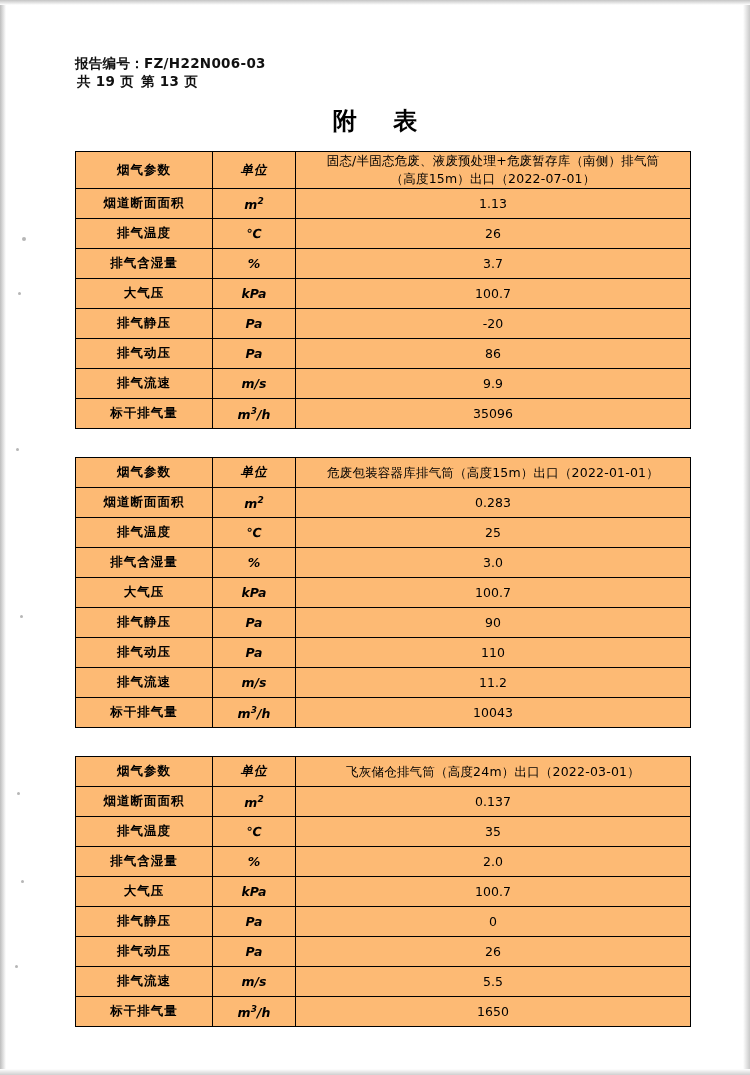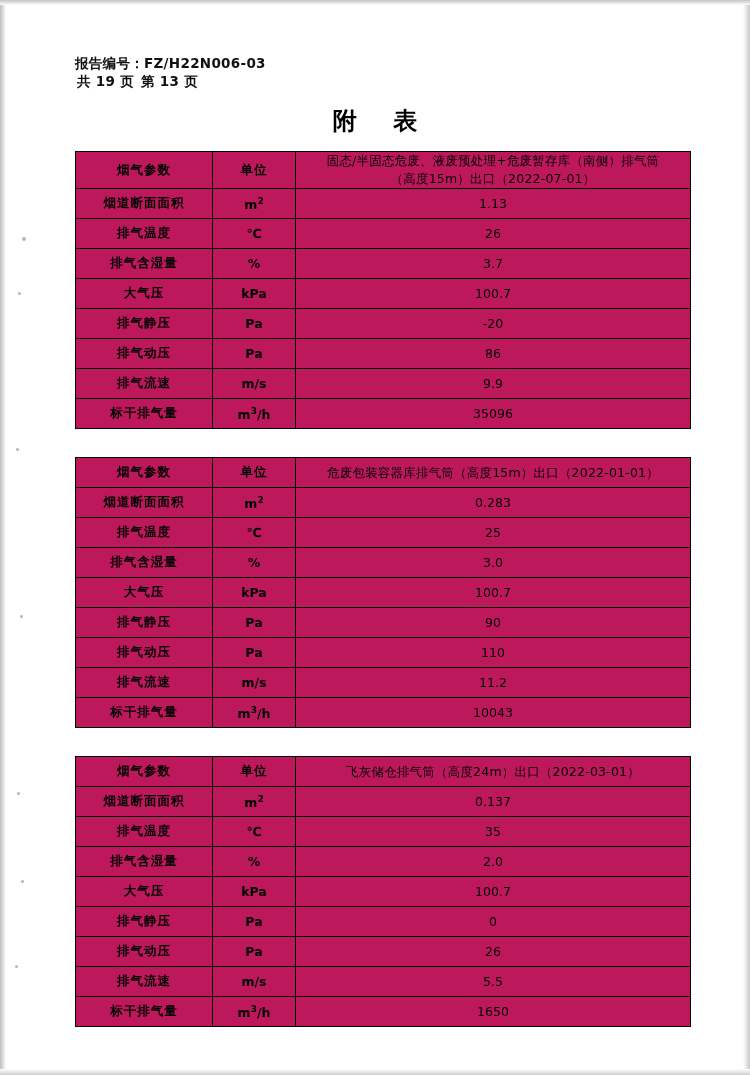--- a/index.html
+++ b/index.html
@@ -91,41 +91,42 @@
     margin-bottom: 7px;
     font-family: "DejaVu Sans", sans-serif;
     letter-spacing: 0.2px;
   }
 
   table.data {
     border-collapse: collapse;
     width: 600px;
     table-layout: fixed;
     margin-bottom: 28px;
-    background: #be185d;
+    background: #fdba74;
   }
   table.data td {
     border: 1px solid #000;
     height: 29px;
     text-align: center;
     vertical-align: middle;
     font-size: 12.5px;
     font-family: "DejaVu Sans", sans-serif;
     color: #000;
     padding: 0 2px;
   }
   td.c-param {
     width: 132px;
     font-weight: 600;
     letter-spacing: 1px;
   }
   td.c-unit {
     width: 78px;
     font-weight: 600;
     font-family: "DejaVu Sans", sans-serif;
+    font-style: italic;
   }
   td.c-value {
     width: 390px;
     font-family: "DejaVu Sans Mono", monospace;
     font-size: 12px;
   }
   td.head-param, td.head-unit {
     font-weight: 600;
     letter-spacing: 1px;
   }

